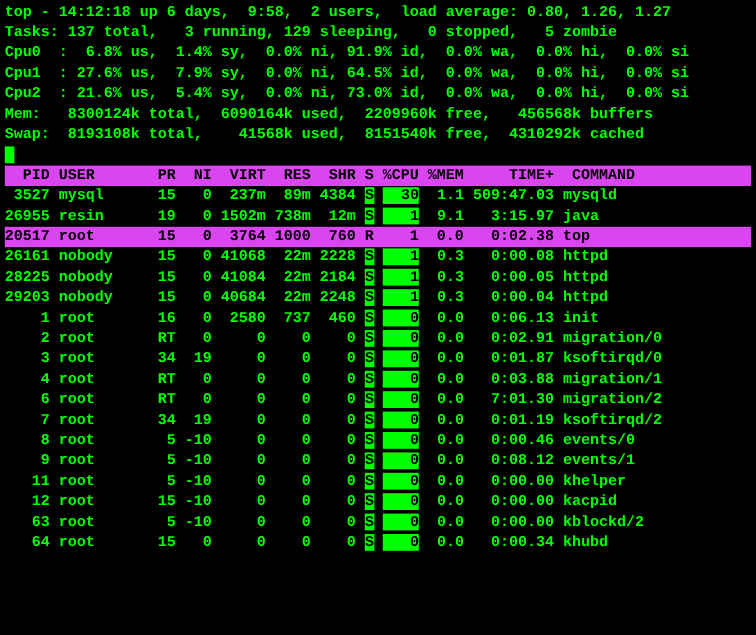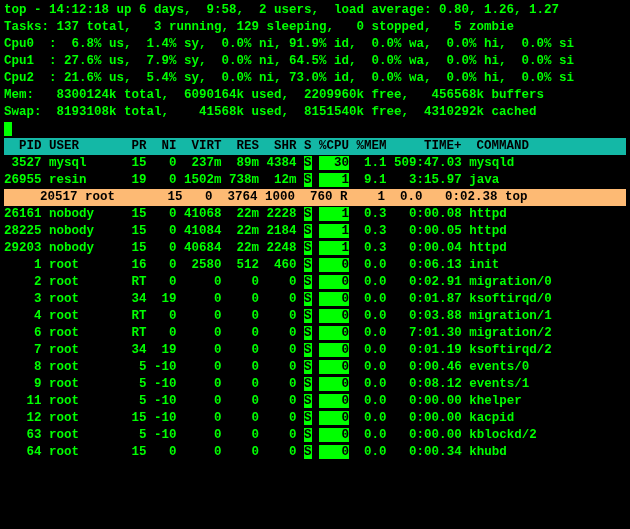--- a/index.html
+++ b/index.html
@@ -23,35 +23,34 @@
   .line {
     white-space: pre;
     color: #00ff00;
   }
   .line .inv {
     background: #00ff00;
     color: #000000;
   }
   .hdr {
     white-space: pre;
-    background: #14b8a6;
+    background: #d946ef;
     color: #000000;
   }
   .row {
     white-space: pre;
     color: #00ff00;
   }
   .row .inv {
     background: #00ff00;
     color: #000000;
   }
   .row.sel {
-    background: #fdba74;
+    background: #d946ef;
     color: #000000;
-    padding-left: 36px;
   }
 </style>
 </head>
 <body>
 
 <div class="screen">
   <div class="line">top - 14:12:18 up 6 days,  9:58,  2 users,  load average: 0.80, 1.26, 1.27</div>
   <div class="line">Tasks: 137 total,   3 running, 129 sleeping,   0 stopped,   5 zombie</div>
   <div class="line">Cpu0  :  6.8% us,  1.4% sy,  0.0% ni, 91.9% id,  0.0% wa,  0.0% hi,  0.0% si</div>
   <div class="line">Cpu1  : 27.6% us,  7.9% sy,  0.0% ni, 64.5% id,  0.0% wa,  0.0% hi,  0.0% si</div>
@@ -60,21 +59,21 @@
   <div class="line">Swap:  8193108k total,    41568k used,  8151540k free,  4310292k cached</div>
   <div class="line"><span class="inv"> </span></div>
   <div class="hdr" id="hdr">  PID USER       PR  NI  VIRT  RES  SHR S %CPU %MEM     TIME+  COMMAND             </div>
   <div id="rows">
       <div class="row"><span> 3527 mysql      15   0  237m  89m 4384 </span><span class="inv">S</span> <span class="inv">  30</span><span>  1.1 509:47.03 mysqld</span></div>
       <div class="row"><span>26955 resin      19   0 1502m 738m  12m </span><span class="inv">S</span> <span class="inv">   1</span><span>  9.1   3:15.97 java</span></div>
       <div class="row sel">20517 root       15   0  3764 1000  760 R    1  0.0   0:02.38 top</div>
       <div class="row"><span>26161 nobody     15   0 41068  22m 2228 </span><span class="inv">S</span> <span class="inv">   1</span><span>  0.3   0:00.08 httpd</span></div>
       <div class="row"><span>28225 nobody     15   0 41084  22m 2184 </span><span class="inv">S</span> <span class="inv">   1</span><span>  0.3   0:00.05 httpd</span></div>
       <div class="row"><span>29203 nobody     15   0 40684  22m 2248 </span><span class="inv">S</span> <span class="inv">   1</span><span>  0.3   0:00.04 httpd</span></div>
-      <div class="row"><span>    1 root       16   0  2580  512  460 </span><span class="inv">S</span> <span class="inv">   0</span><span>  0.0   0:06.13 init</span></div>
+      <div class="row"><span>    1 root       16   0  2580  737  460 </span><span class="inv">S</span> <span class="inv">   0</span><span>  0.0   0:06.13 init</span></div>
       <div class="row"><span>    2 root       RT   0     0    0    0 </span><span class="inv">S</span> <span class="inv">   0</span><span>  0.0   0:02.91 migration/0</span></div>
       <div class="row"><span>    3 root       34  19     0    0    0 </span><span class="inv">S</span> <span class="inv">   0</span><span>  0.0   0:01.87 ksoftirqd/0</span></div>
       <div class="row"><span>    4 root       RT   0     0    0    0 </span><span class="inv">S</span> <span class="inv">   0</span><span>  0.0   0:03.88 migration/1</span></div>
       <div class="row"><span>    6 root       RT   0     0    0    0 </span><span class="inv">S</span> <span class="inv">   0</span><span>  0.0   7:01.30 migration/2</span></div>
       <div class="row"><span>    7 root       34  19     0    0    0 </span><span class="inv">S</span> <span class="inv">   0</span><span>  0.0   0:01.19 ksoftirqd/2</span></div>
       <div class="row"><span>    8 root        5 -10     0    0    0 </span><span class="inv">S</span> <span class="inv">   0</span><span>  0.0   0:00.46 events/0</span></div>
       <div class="row"><span>    9 root        5 -10     0    0    0 </span><span class="inv">S</span> <span class="inv">   0</span><span>  0.0   0:08.12 events/1</span></div>
       <div class="row"><span>   11 root        5 -10     0    0    0 </span><span class="inv">S</span> <span class="inv">   0</span><span>  0.0   0:00.00 khelper</span></div>
       <div class="row"><span>   12 root       15 -10     0    0    0 </span><span class="inv">S</span> <span class="inv">   0</span><span>  0.0   0:00.00 kacpid</span></div>
       <div class="row"><span>   63 root        5 -10     0    0    0 </span><span class="inv">S</span> <span class="inv">   0</span><span>  0.0   0:00.00 kblockd/2</span></div>

